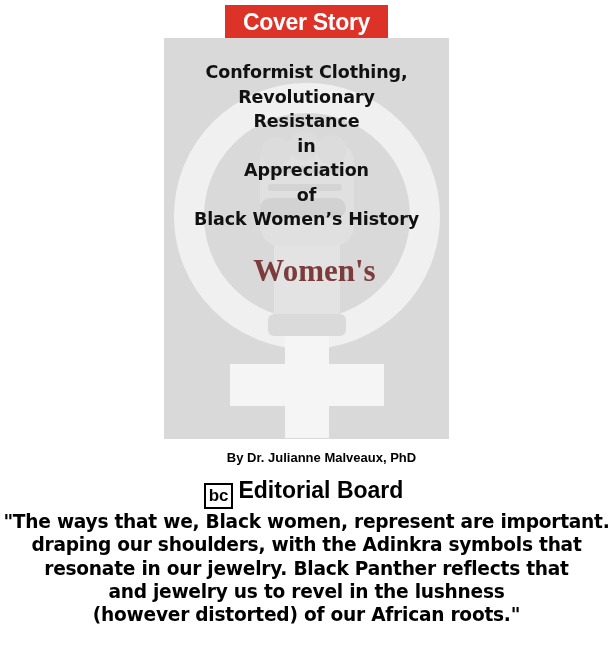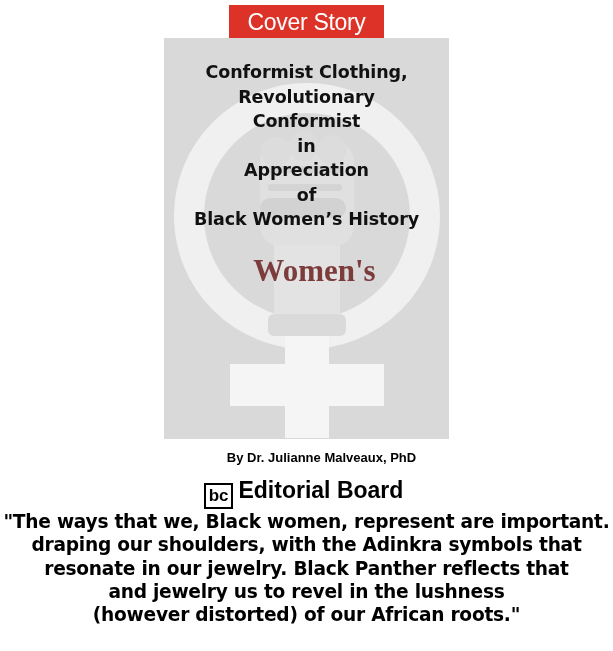--- a/index.html
+++ b/index.html
@@ -30,21 +30,21 @@
     left: 0;
     width: 613px;
     text-align: center;
     line-height: 0;
   }
   .cover-badge {
     display: inline-block;
     background: #DD3228;
     color: #ffffff;
     font-family: "Liberation Sans", sans-serif;
-    font-weight: normal;
+    font-weight: bold;
     font-size: 23px;
     letter-spacing: -0.3px;
     padding: 6px 18px 8px 18px;
     line-height: 22px;
     border: none;
     vertical-align: top;
   }
 
   
   .cover-card {
@@ -196,21 +196,21 @@
       <rect x="104" y="128" width="74" height="7" rx="3" fill="#d4d4d4"></rect>
       <rect x="104" y="146" width="74" height="7" rx="3" fill="#d4d4d4"></rect>
 
       <rect x="104" y="276" width="78" height="22" rx="6" fill="#dadada"></rect>
     </svg>
 
     <div class="cover-card-inner">
       <div class="cover-title">
         <span class="ln">Conformist Clothing,</span>
         <span class="ln">Revolutionary</span>
-        <span class="ln">Conformist</span>
+        <span class="ln">Resistance</span>
         <span class="ln">in</span>
         <span class="ln">Appreciation</span>
         <span class="ln">of</span>
         <span class="ln">Black Women’s History</span>
       </div>
 
       <div class="whm">
         <span class="ln">Women's</span>
       </div>
     </div>

